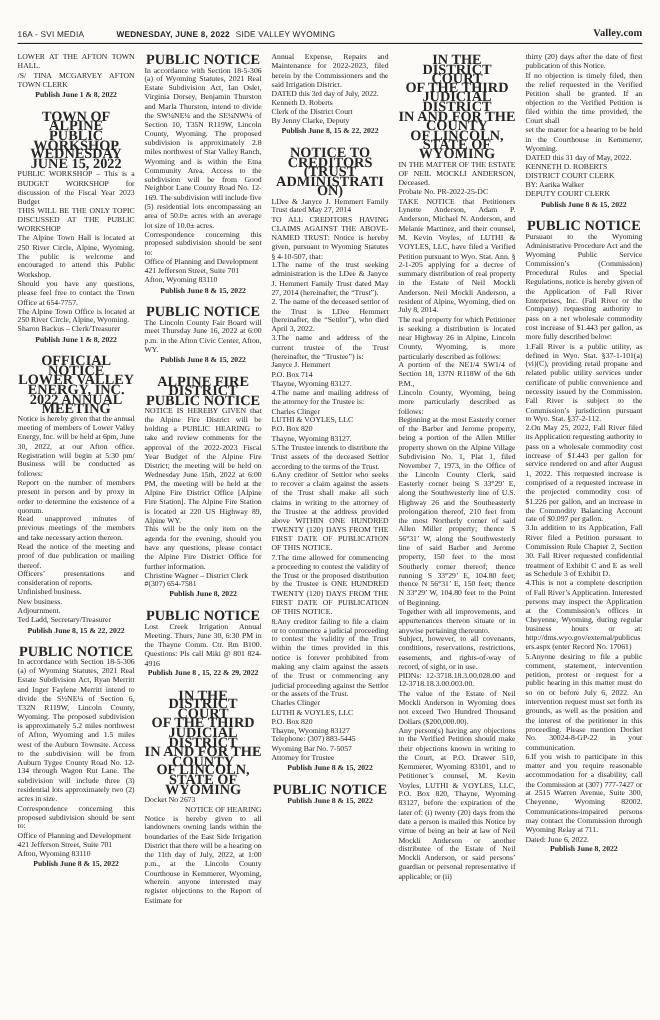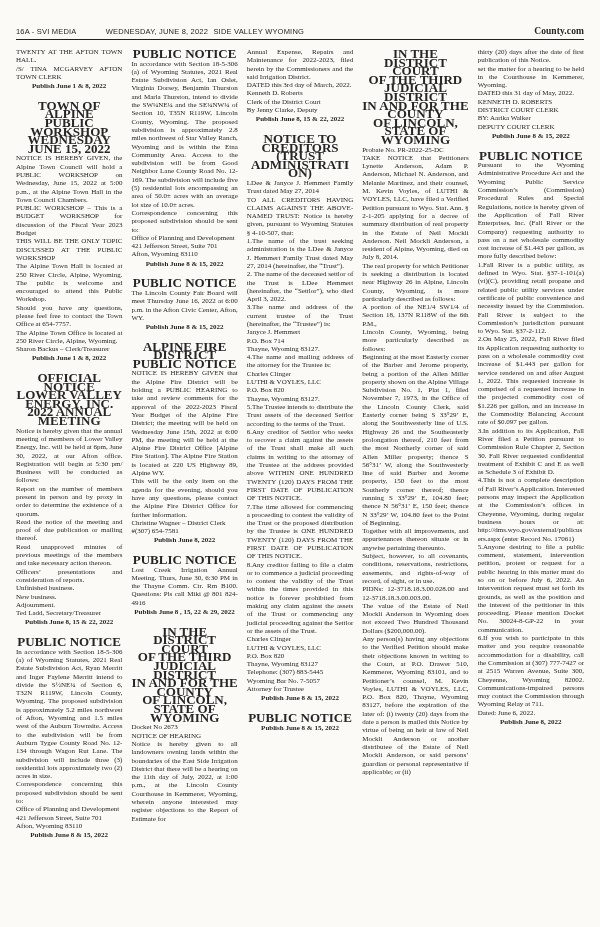--- a/index.html
+++ b/index.html
@@ -4,67 +4,66 @@
 <style>
   * { margin:0; padding:0; box-sizing:border-box; }
   html,body { width:600px; height:927px; }
   body { background:#f2f1ee; font-family:"Liberation Serif","DejaVu Serif",serif; }
   .page { width:600px; height:927px; background:var(--paper,#fbfaf7); padding:26px 16px 0 16px; overflow:hidden; position:relative; }
   .masthead { display:flex; justify-content:space-between; align-items:flex-end;
               border-bottom:1.5px solid var(--rule,#222); padding-bottom:3px;
               font-family:"Liberation Sans",sans-serif; font-size:7.5px; color:var(--ink,#222);
               letter-spacing:.2px; }
   .mast-left span { margin-right:3px; }
-  .mast-bold { font-weight:normal;padding-left:24px; }
+  .mast-bold { font-weight:bold;padding-left:24px; }
   .site { font-family:"Liberation Serif","DejaVu Serif",serif; font-weight:bold; font-size:9.5px; letter-spacing:.1px; }
   .columns { display:flex; gap:9px; padding-top:8px; }
   .col { flex:1; min-width:0; color:var(--ink,#262626); overflow-wrap:break-word; }
   .b-body { font-size:7px; line-height:8.3px; text-align:justify; text-justify:inter-word; }
   .b-head { font-size:13px; line-height:8.6px; font-weight:bold; text-align:center; white-space:pre-line; margin:2px 0 1px 0; }
-  .b-sub  { font-size:7px; line-height:8.4px; text-align:left; }
+  .b-sub  { font-size:7px; line-height:8.4px; text-align:right; }
   .b-pub  { font-size:7px; line-height:8.6px; font-weight:bold; text-align:center; margin:1px 0 2px 0; }
   .b-gap  { height:7px; }
 </style>
 </head>
 <body>
 
 <div class="page">
   <div class="masthead">
     <div class="mast-left">
       <span>16A - SVI MEDIA</span>
       <span class="mast-bold">WEDNESDAY, JUNE 8, 2022</span>
       <span>SIDE VALLEY WYOMING</span>
     </div>
-    <div class="site">County.com</div>
+    <div class="site">Valley.com</div>
   </div>
   <div class="columns" id="columns">
       <div class="col">
-        <div class="b-body">TWENTY AT THE AFTON TOWN HALL.</div>
+        <div class="b-body">LOWER AT THE AFTON TOWN HALL.</div>
         <div class="b-body">/S/ TINA MCGARVEY AFTON TOWN CLERK</div>
         <div class="b-pub">Publish June 1 &amp; 8, 2022</div>
         <div class="b-gap"></div>
         <div class="b-head">TOWN OF ALPINE
 PUBLIC WORKSHOP
 WEDNESDAY JUNE 15, 2022</div>
-        <div class="b-body">NOTICE IS HEREBY GIVEN, the Alpine Town Council will hold a PUBLIC WORKSHOP on Wednesday, June 15, 2022 at 5:00 p.m., at the Alpine Town Hall in the Town Council Chambers.</div>
         <div class="b-body">PUBLIC WORKSHOP – This is a BUDGET WORKSHOP for discussion of the Fiscal Year 2023 Budget</div>
         <div class="b-body">THIS WILL BE THE ONLY TOPIC DISCUSSED AT THE PUBLIC WORKSHOP</div>
         <div class="b-body">The Alpine Town Hall is located at 250 River Circle, Alpine, Wyoming. The public is welcome and encouraged to attend this Public Workshop.</div>
         <div class="b-body">Should you have any questions, please feel free to contact the Town Office at 654-7757.</div>
         <div class="b-body">The Alpine Town Office is located at 250 River Circle, Alpine, Wyoming.</div>
         <div class="b-body">Sharon Backus – Clerk/Treasurer</div>
         <div class="b-pub">Publish June 1 &amp; 8, 2022</div>
         <div class="b-gap"></div>
         <div class="b-head">OFFICIAL NOTICE
 LOWER VALLEY ENERGY, INC.
 2022 ANNUAL MEETING</div>
         <div class="b-body">Notice is hereby given that the annual meeting of members of Lower Valley Energy, Inc. will be held at 6pm, June 30, 2022, at our Afton office. Registration will begin at 5:30 pm/ Business will be conducted as follows:</div>
         <div class="b-body">Report on the number of members present in person and by proxy in order to determine the existence of a quorum.</div>
+        <div class="b-body">Read unapproved minutes of previous meetings of the members and take necessary action thereon.</div>
         <div class="b-body">Read the notice of the meeting and proof of due publication or mailing thereof.</div>
-        <div class="b-body">Read unapproved minutes of previous meetings of the members and take necessary action thereon.</div>
         <div class="b-body">Officers’ presentations and consideration of reports.</div>
         <div class="b-body">Unfinished business.</div>
         <div class="b-body">New business.</div>
         <div class="b-body">Adjournment.</div>
         <div class="b-body">Ted Ladd, Secretary/Treasurer</div>
         <div class="b-pub">Publish June 8, 15 &amp; 22, 2022</div>
         <div class="b-gap"></div>
         <div class="b-head">PUBLIC NOTICE</div>
         <div class="b-body">In accordance with Section 18-5-306 (a) of Wyoming Statutes, 2021 Real Estate Subdivision Act, Ryan Merritt and Inger Faylene Merritt intend to divide the S½NE¼ of Section 6, T32N R119W, Lincoln County, Wyoming. The proposed subdivision is approximately 5.2 miles northwest of Afton, Wyoming and 1.5 miles west of the Auburn Townsite. Access to the subdivision will be from Auburn Tygee County Road No. 12-134 through Wagon Rut Lane. The subdivision will include three (3) residential lots approximately two (2) acres in size.</div>
         <div class="b-body">Correspondence concerning this proposed subdivision should be sent to:</div>
@@ -103,21 +102,21 @@
 DISTRICT
 IN AND FOR THE COUNTY
 OF LINCOLN, STATE OF
 WYOMING</div>
         <div class="b-body">Docket No 2673</div>
         <div class="b-sub">NOTICE OF HEARING</div>
         <div class="b-body">Notice is hereby given to all landowners owning lands within the boundaries of the East Side Irrigation District that there will be a hearing on the 11th day of July, 2022, at 1:00 p.m., at the Lincoln County Courthouse in Kemmerer, Wyoming, wherein anyone interested may register objections to the Report of Estimate for</div>
       </div>
       <div class="col">
         <div class="b-body">Annual Expense, Repairs and Maintenance for 2022-2023, filed herein by the Commissioners and the said Irrigation District.</div>
-        <div class="b-body">DATED this 3rd day of March, 2022.</div>
+        <div class="b-body">DATED this 3rd day of July, 2022.</div>
         <div class="b-body">Kenneth D. Roberts</div>
         <div class="b-body">Clerk of the District Court</div>
         <div class="b-body">By Jenny Clarke, Deputy</div>
         <div class="b-pub">Publish June 8, 15 &amp; 22, 2022</div>
         <div class="b-gap"></div>
         <div class="b-head">NOTICE TO CREDITORS
 (TRUST ADMINISTRATION)</div>
         <div class="b-body">LDee &amp; Janyce J. Hemmert Family Trust dated May 27, 2014</div>
         <div class="b-body">TO ALL CREDITORS HAVING CLAIMS AGAINST THE ABOVE-NAMED TRUST: Notice is hereby given, pursuant to Wyoming Statutes § 4-10-507, that:</div>
         <div class="b-body">1.The name of the trust seeking administration is the LDee &amp; Janyce J. Hemmert Family Trust dated May 27, 2014 (hereinafter, the “Trust”).</div>
@@ -147,34 +146,36 @@
         <div class="b-head">PUBLIC NOTICE</div>
         <div class="b-pub">Publish June 8 &amp; 15, 2022</div>
       </div>
       <div class="col">
         <div class="b-head">IN THE DISTRICT COURT
 OF THE THIRD JUDICIAL
 DISTRICT
 IN AND FOR THE COUNTY
 OF LINCOLN, STATE OF
 WYOMING</div>
+        <div class="b-body">IN THE MATTER OF THE ESTATE OF NEIL MOCKLI ANDERSON, Deceased.</div>
         <div class="b-body">Probate No. PR-2022-25-DC</div>
         <div class="b-body">TAKE NOTICE that Petitioners Lynette Anderson, Adam P. Anderson, Michael N. Anderson, and Melanie Martinez, and their counsel, M. Kevin Voyles, of LUTHI &amp; VOYLES, LLC, have filed a Verified Petition pursuant to Wyo. Stat. Ann. § 2-1-205 applying for a decree of summary distribution of real property in the Estate of Neil Mockli Anderson.  Neil Mockli Anderson, a resident of Alpine, Wyoming, died on July 8, 2014.</div>
         <div class="b-body">The real property for which Petitioner is seeking a distribution is located near Highway 26 in Alpine, Lincoln County, Wyoming, is more particularly described as follows:</div>
         <div class="b-body">A portion of the NE1/4 SW1/4 of Section 18, 137N R118W of the 6th P.M.,</div>
         <div class="b-body">Lincoln County, Wyoming, being more particularly described as follows:</div>
         <div class="b-body">Beginning at the most Easterly corner of the Barber and Jerome property, being a portion of the Allen Miller property shown on the Alpine Village Subdivision No. 1, Plat 1, filed November 7, 1973, in the Office of the Lincoln County Clerk, said Easterly corner being S 33°29’ E, along the Southwesterly line of U.S. Highway 26 and the Southeasterly prolongation thereof, 210 feet from the most Northerly corner of said Allen Miller property; thence S 56°31’ W, along the Southwesterly line of said Barber and Jerome property, 150 feet to the most Southerly corner thereof; thence running S 33°29’ E, 104.80 feet; thence N 56°31’ E, 150 feet; thence N 33°29’ W, 104.80 feet to the Point of Beginning.</div>
         <div class="b-body">Together with all improvements, and appurtenances thereon situate or in anywise pertaining thereunto.</div>
         <div class="b-body">Subject, however, to all covenants, conditions, reservations, restrictions, easements, and rights-of-way of record, of sight, or in use.</div>
         <div class="b-body">PIDNs: 12-3718.18.3.00.028.00 and 12-3718.18.3.00.003.00.</div>
         <div class="b-body">The value of the Estate of Neil Mockli Anderson in Wyoming does not exceed Two Hundred Thousand Dollars ($200,000.00).</div>
         <div class="b-body">Any person(s) having any objections to the Verified Petition should make their objections known in writing to the Court, at P.O. Drawer 510, Kemmerer, Wyoming 83101, and to Petitioner’s counsel, M. Kevin Voyles, LUTHI &amp; VOYLES, LLC, P.O. Box 820, Thayne, Wyoming 83127, before the expiration of the later of: (i) twenty (20) days from the date a person is mailed this Notice by virtue of being an heir at law of Neil Mockli Anderson or another distributee of the Estate of Neil Mockli Anderson, or said persons’ guardian or personal representative if applicable; or (ii)</div>
       </div>
       <div class="col">
         <div class="b-body">thirty (20) days after the date of first publication of this Notice.</div>
+        <div class="b-body">If no objection is timely filed, then the relief requested in the Verified Petition shall be granted.  If an objection to the Verified Petition is filed within the time provided, the Court shall</div>
         <div class="b-body">set the matter for a hearing to be held in the Courthouse in Kemmerer, Wyoming.</div>
         <div class="b-body">DATED this 31 day of May, 2022.</div>
         <div class="b-body">KENNETH D. ROBERTS</div>
         <div class="b-body">DISTRICT COURT CLERK</div>
         <div class="b-body">BY: Aarika Walker</div>
         <div class="b-body">DEPUTY COURT CLERK</div>
         <div class="b-pub">Publish June 8 &amp; 15, 2022</div>
         <div class="b-gap"></div>
         <div class="b-head">PUBLIC NOTICE</div>
         <div class="b-body">Pursuant to the Wyoming Administrative Procedure Act and the Wyoming Public Service Commission’s (Commission) Procedural Rules and Special Regulations, notice is hereby given of the Application of Fall River Enterprises, Inc. (Fall River or the Company) requesting authority to pass on a net wholesale commodity cost increase of $1.443 per gallon, as more fully described below:</div>

